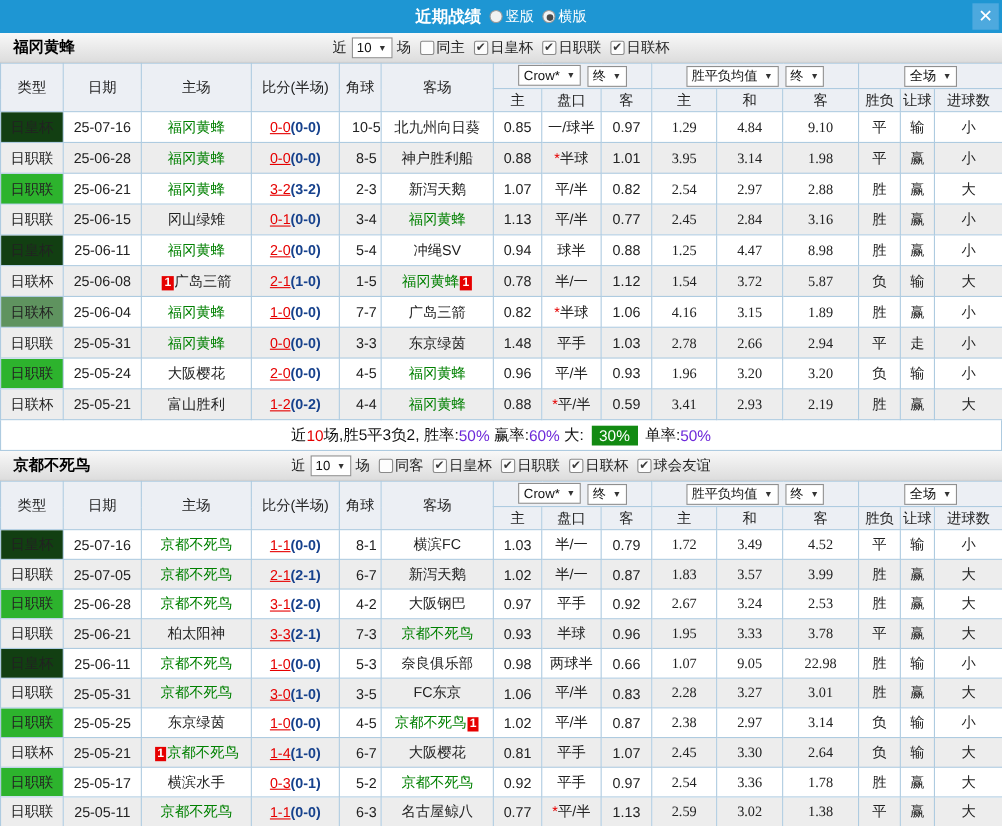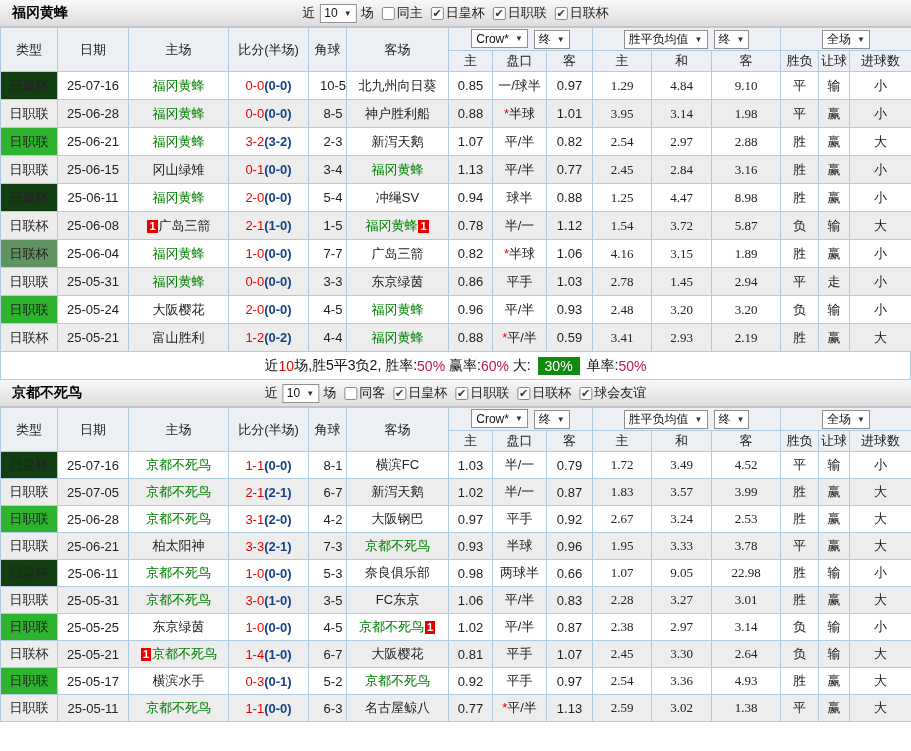--- a/index.html
+++ b/index.html
@@ -33,36 +33,48 @@
   .grid thead tr.dd-row th { height:23px; }
   .grid thead tr.sub-row th { height:21px; }
   .dd-th .selbox { margin:0 3px;justify-content:flex-end; }
   .grid tbody td { height:28px; font-size:13px; color:#222; background:#fff; }
   .section.second .grid tbody td { height:27px; }
   tr.alt td { background:#EDEDED !important; }
   td.asian { background:#FCF4E8; }
   td.euro { background:#E9F3FB;font-family:Liberation Serif, serif; }
   td.league { color:#fff; }
   .subject { color:#008000; }
-  .score-main { color:#E60000; }
+  .score-main { color:#E60000;text-decoration:underline; }
   .score-half { color:#16418C;font-weight:bold; }
   td.corner { color:#16418C;padding-left:11px; }
   .badge { background:#E60000; color:#fff; font-size:11px; padding:0 2px; margin:0 1px;
     display:inline-block; line-height:13px; font-weight:bold; }
   .star { color:#E60000; }
-  .c-red { color:#E60000; } .c-blue { color:#be185d; } .c-green { color:#008000; }
+  .c-red { color:#E60000; } .c-blue { color:#6d28d9; } .c-green { color:#008000; }
   .summary { height:28px; border:1px solid #AECBE0; border-top:none; display:flex; align-items:center;
     justify-content:center; font-size:14px; color:#111; }
   .summary span { white-space:pre; }
   .sum-badge { background:#128A12; color:#fff; padding:1px 7px; margin:0 3px; }
 </style>
 </head>
 <body>
 
 <div class="window">
+  <div class="titlebar">
+    <span class="title">近期战绩</span>
+    <label class="radio-opt">
+      <span class="radio"></span>
+      <span>竖版</span>
+    </label>
+    <label class="radio-opt">
+      <span class="radio checked"></span>
+      <span>横版</span>
+    </label>
+    <div class="close-btn">✕</div>
+  </div>
   <div id="sections">
       <div class="section">
         <div class="sec-hd">
           <span class="team-name">福冈黄蜂</span>
           <div class="filters">
             <span class="flabel">近</span>
             <span class="selbox">
               <span>10</span>
               <span class="arrow">▼</span>
             </span>
@@ -262,41 +274,41 @@
               <td class="outcome c-red">赢</td>
               <td class="outcome c-green">小</td>
             </tr>
             <tr class="alt">
               <td class="league" style="background: rgb(45, 179, 45);">日职联</td>
               <td class="date">25-05-31</td>
               <td class="team"><span class="subject">福冈黄蜂</span></td>
               <td class="score"><span class="score-main">0-0</span><span class="score-half">(0-0)</span></td>
               <td class="corner">3-3</td>
               <td class="team"><span>东京绿茵</span></td>
-              <td class="asian">0.86</td>
+              <td class="asian">1.48</td>
               <td class="asian">平手</td>
               <td class="asian">1.03</td>
               <td class="euro">2.78</td>
-              <td class="euro">1.45</td>
+              <td class="euro">2.66</td>
               <td class="euro">2.94</td>
               <td class="outcome c-blue">平</td>
               <td class="outcome c-blue">走</td>
               <td class="outcome c-green">小</td>
             </tr>
             <tr>
               <td class="league" style="background: rgb(45, 179, 45);">日职联</td>
               <td class="date">25-05-24</td>
               <td class="team"><span>大阪樱花</span></td>
               <td class="score"><span class="score-main">2-0</span><span class="score-half">(0-0)</span></td>
               <td class="corner">4-5</td>
               <td class="team"><span class="subject">福冈黄蜂</span></td>
               <td class="asian">0.96</td>
               <td class="asian">平/半</td>
               <td class="asian">0.93</td>
-              <td class="euro">2.48</td>
+              <td class="euro">1.96</td>
               <td class="euro">3.20</td>
               <td class="euro">3.20</td>
               <td class="outcome c-green">负</td>
               <td class="outcome c-green">输</td>
               <td class="outcome c-green">小</td>
             </tr>
             <tr class="alt">
               <td class="league" style="background: rgb(95, 147, 95);">日联杯</td>
               <td class="date">25-05-21</td>
               <td class="team"><span>富山胜利</span></td>
@@ -560,21 +572,21 @@
               <td class="date">25-05-17</td>
               <td class="team"><span>横滨水手</span></td>
               <td class="score"><span class="score-main">0-3</span><span class="score-half">(0-1)</span></td>
               <td class="corner">5-2</td>
               <td class="team"><span class="subject">京都不死鸟</span></td>
               <td class="asian">0.92</td>
               <td class="asian">平手</td>
               <td class="asian">0.97</td>
               <td class="euro">2.54</td>
               <td class="euro">3.36</td>
-              <td class="euro">4.93</td>
+              <td class="euro">1.78</td>
               <td class="outcome c-red">胜</td>
               <td class="outcome c-red">赢</td>
               <td class="outcome c-red">大</td>
             </tr>
             <tr class="alt">
               <td class="league" style="background: rgb(45, 179, 45);">日职联</td>
               <td class="date">25-05-11</td>
               <td class="team"><span class="subject">京都不死鸟</span></td>
               <td class="score"><span class="score-main">1-1</span><span class="score-half">(0-0)</span></td>
               <td class="corner">6-3</td>

